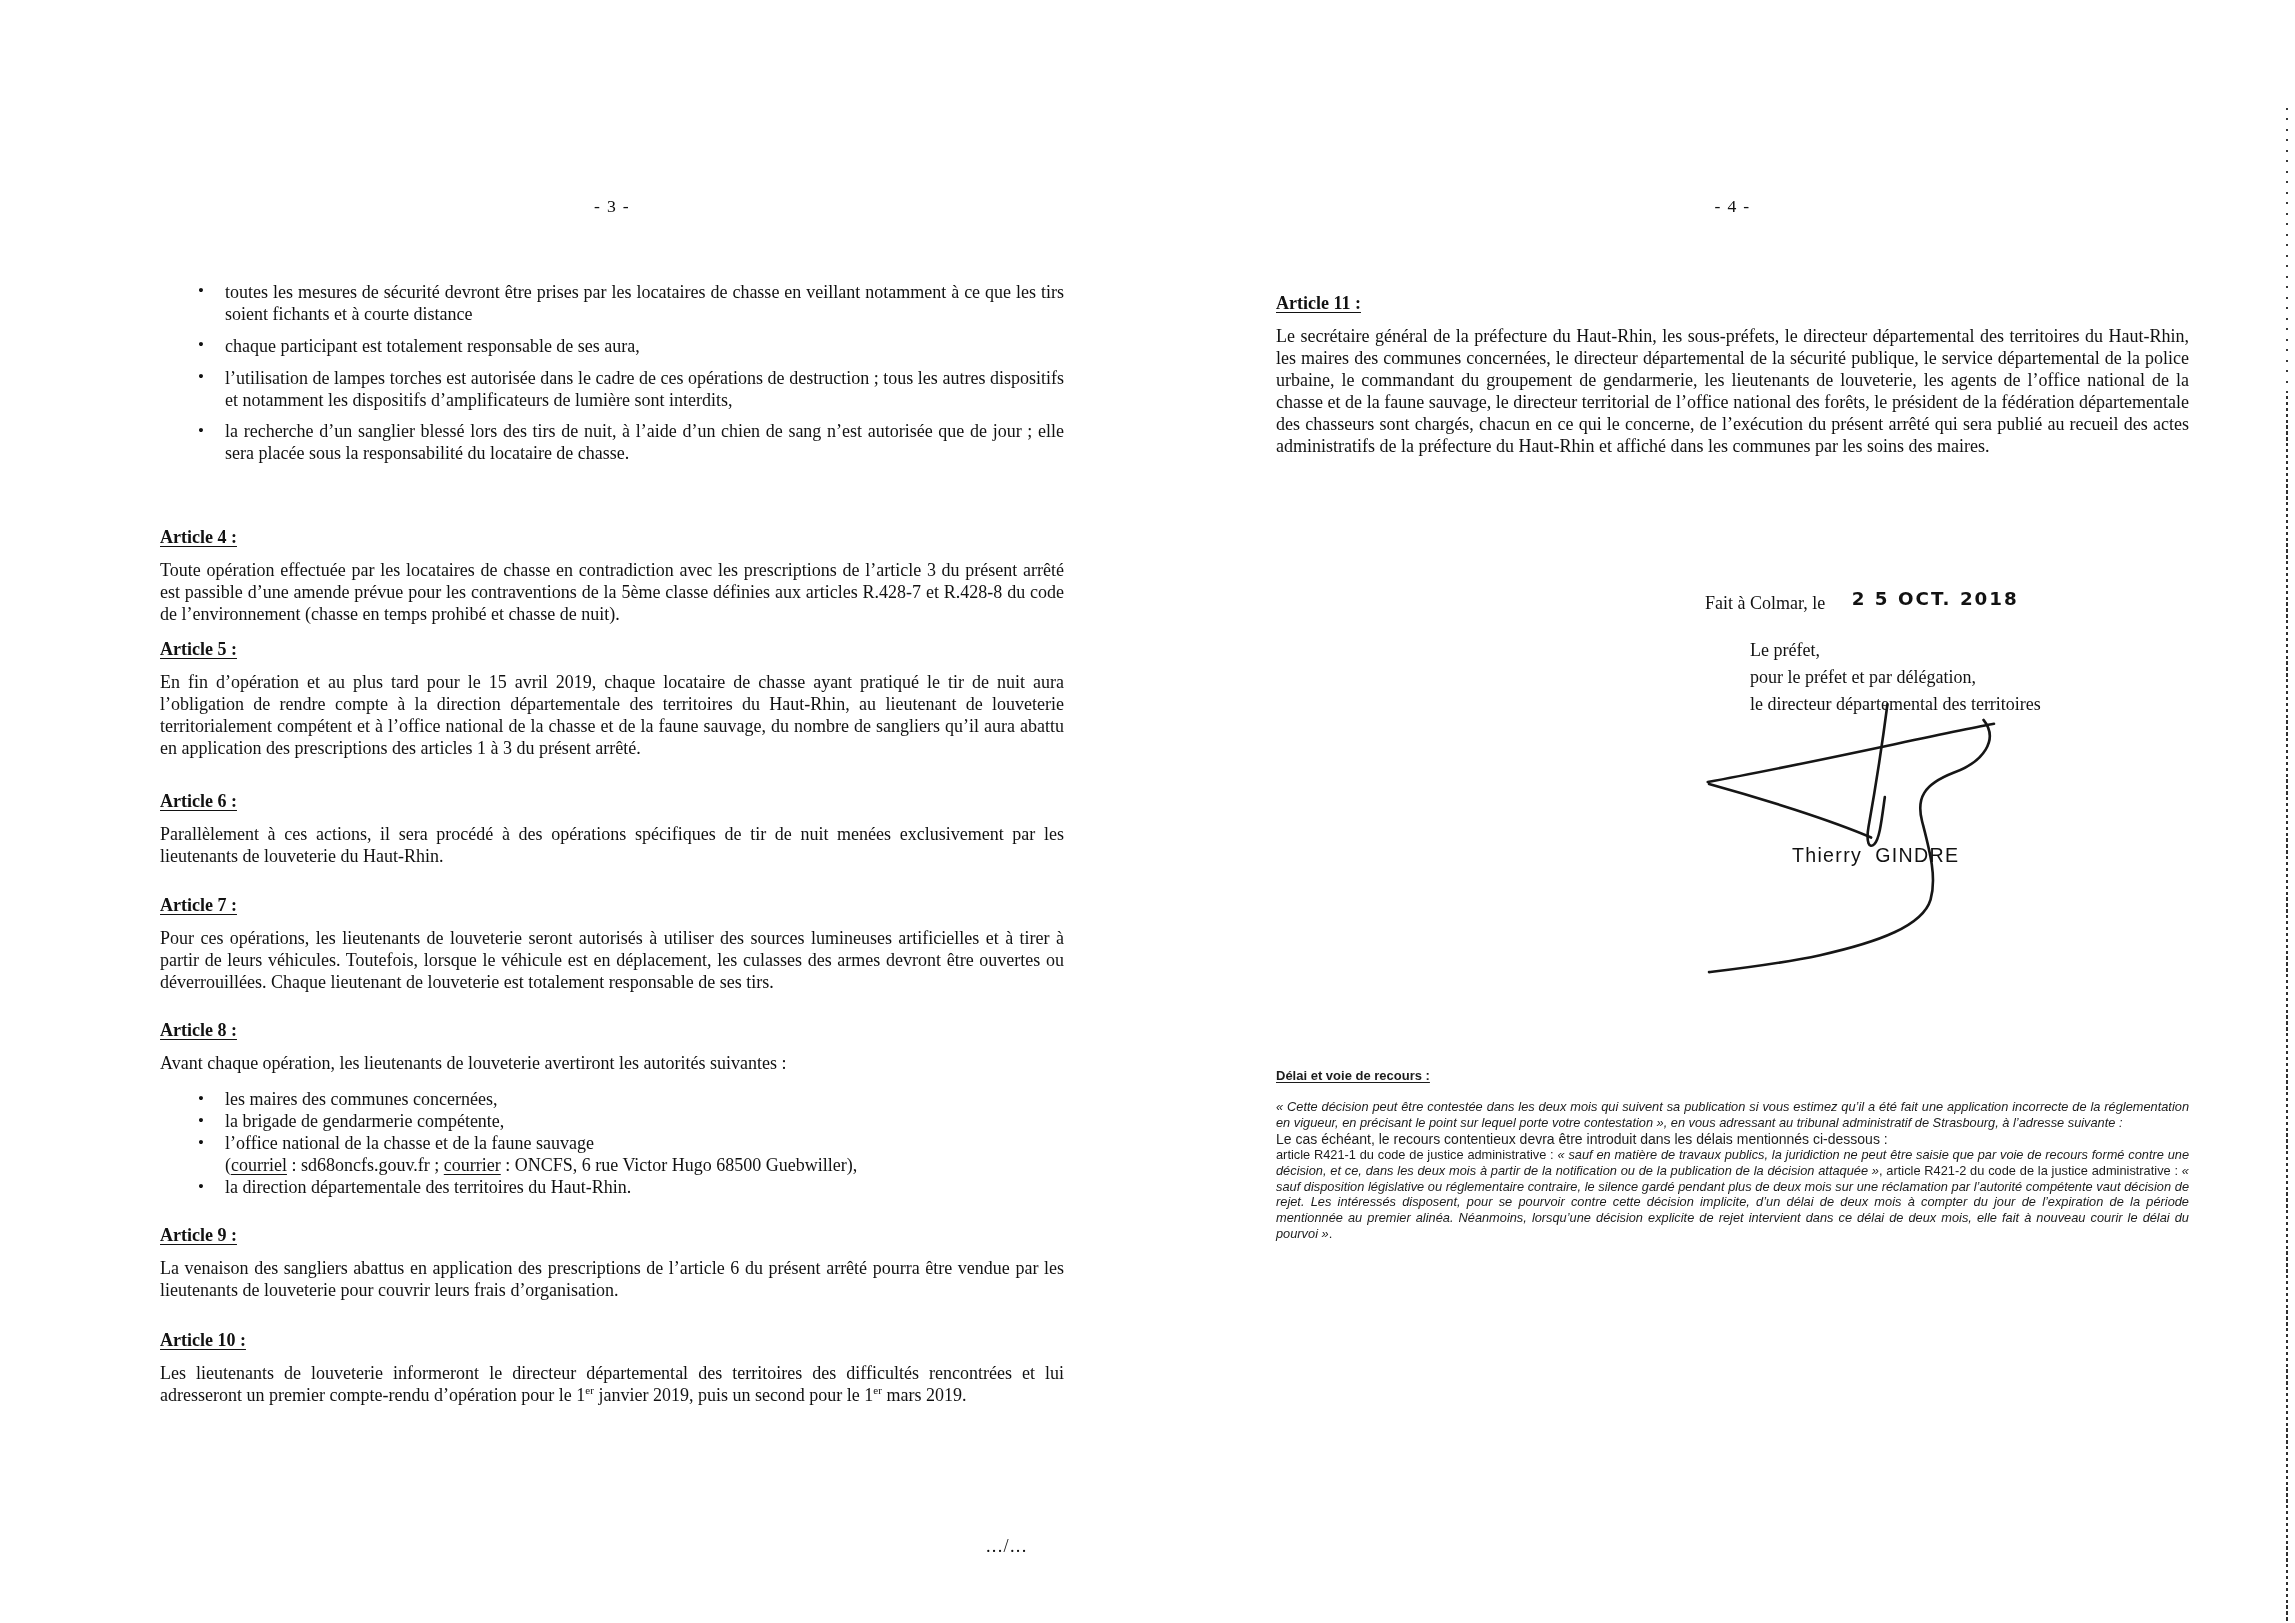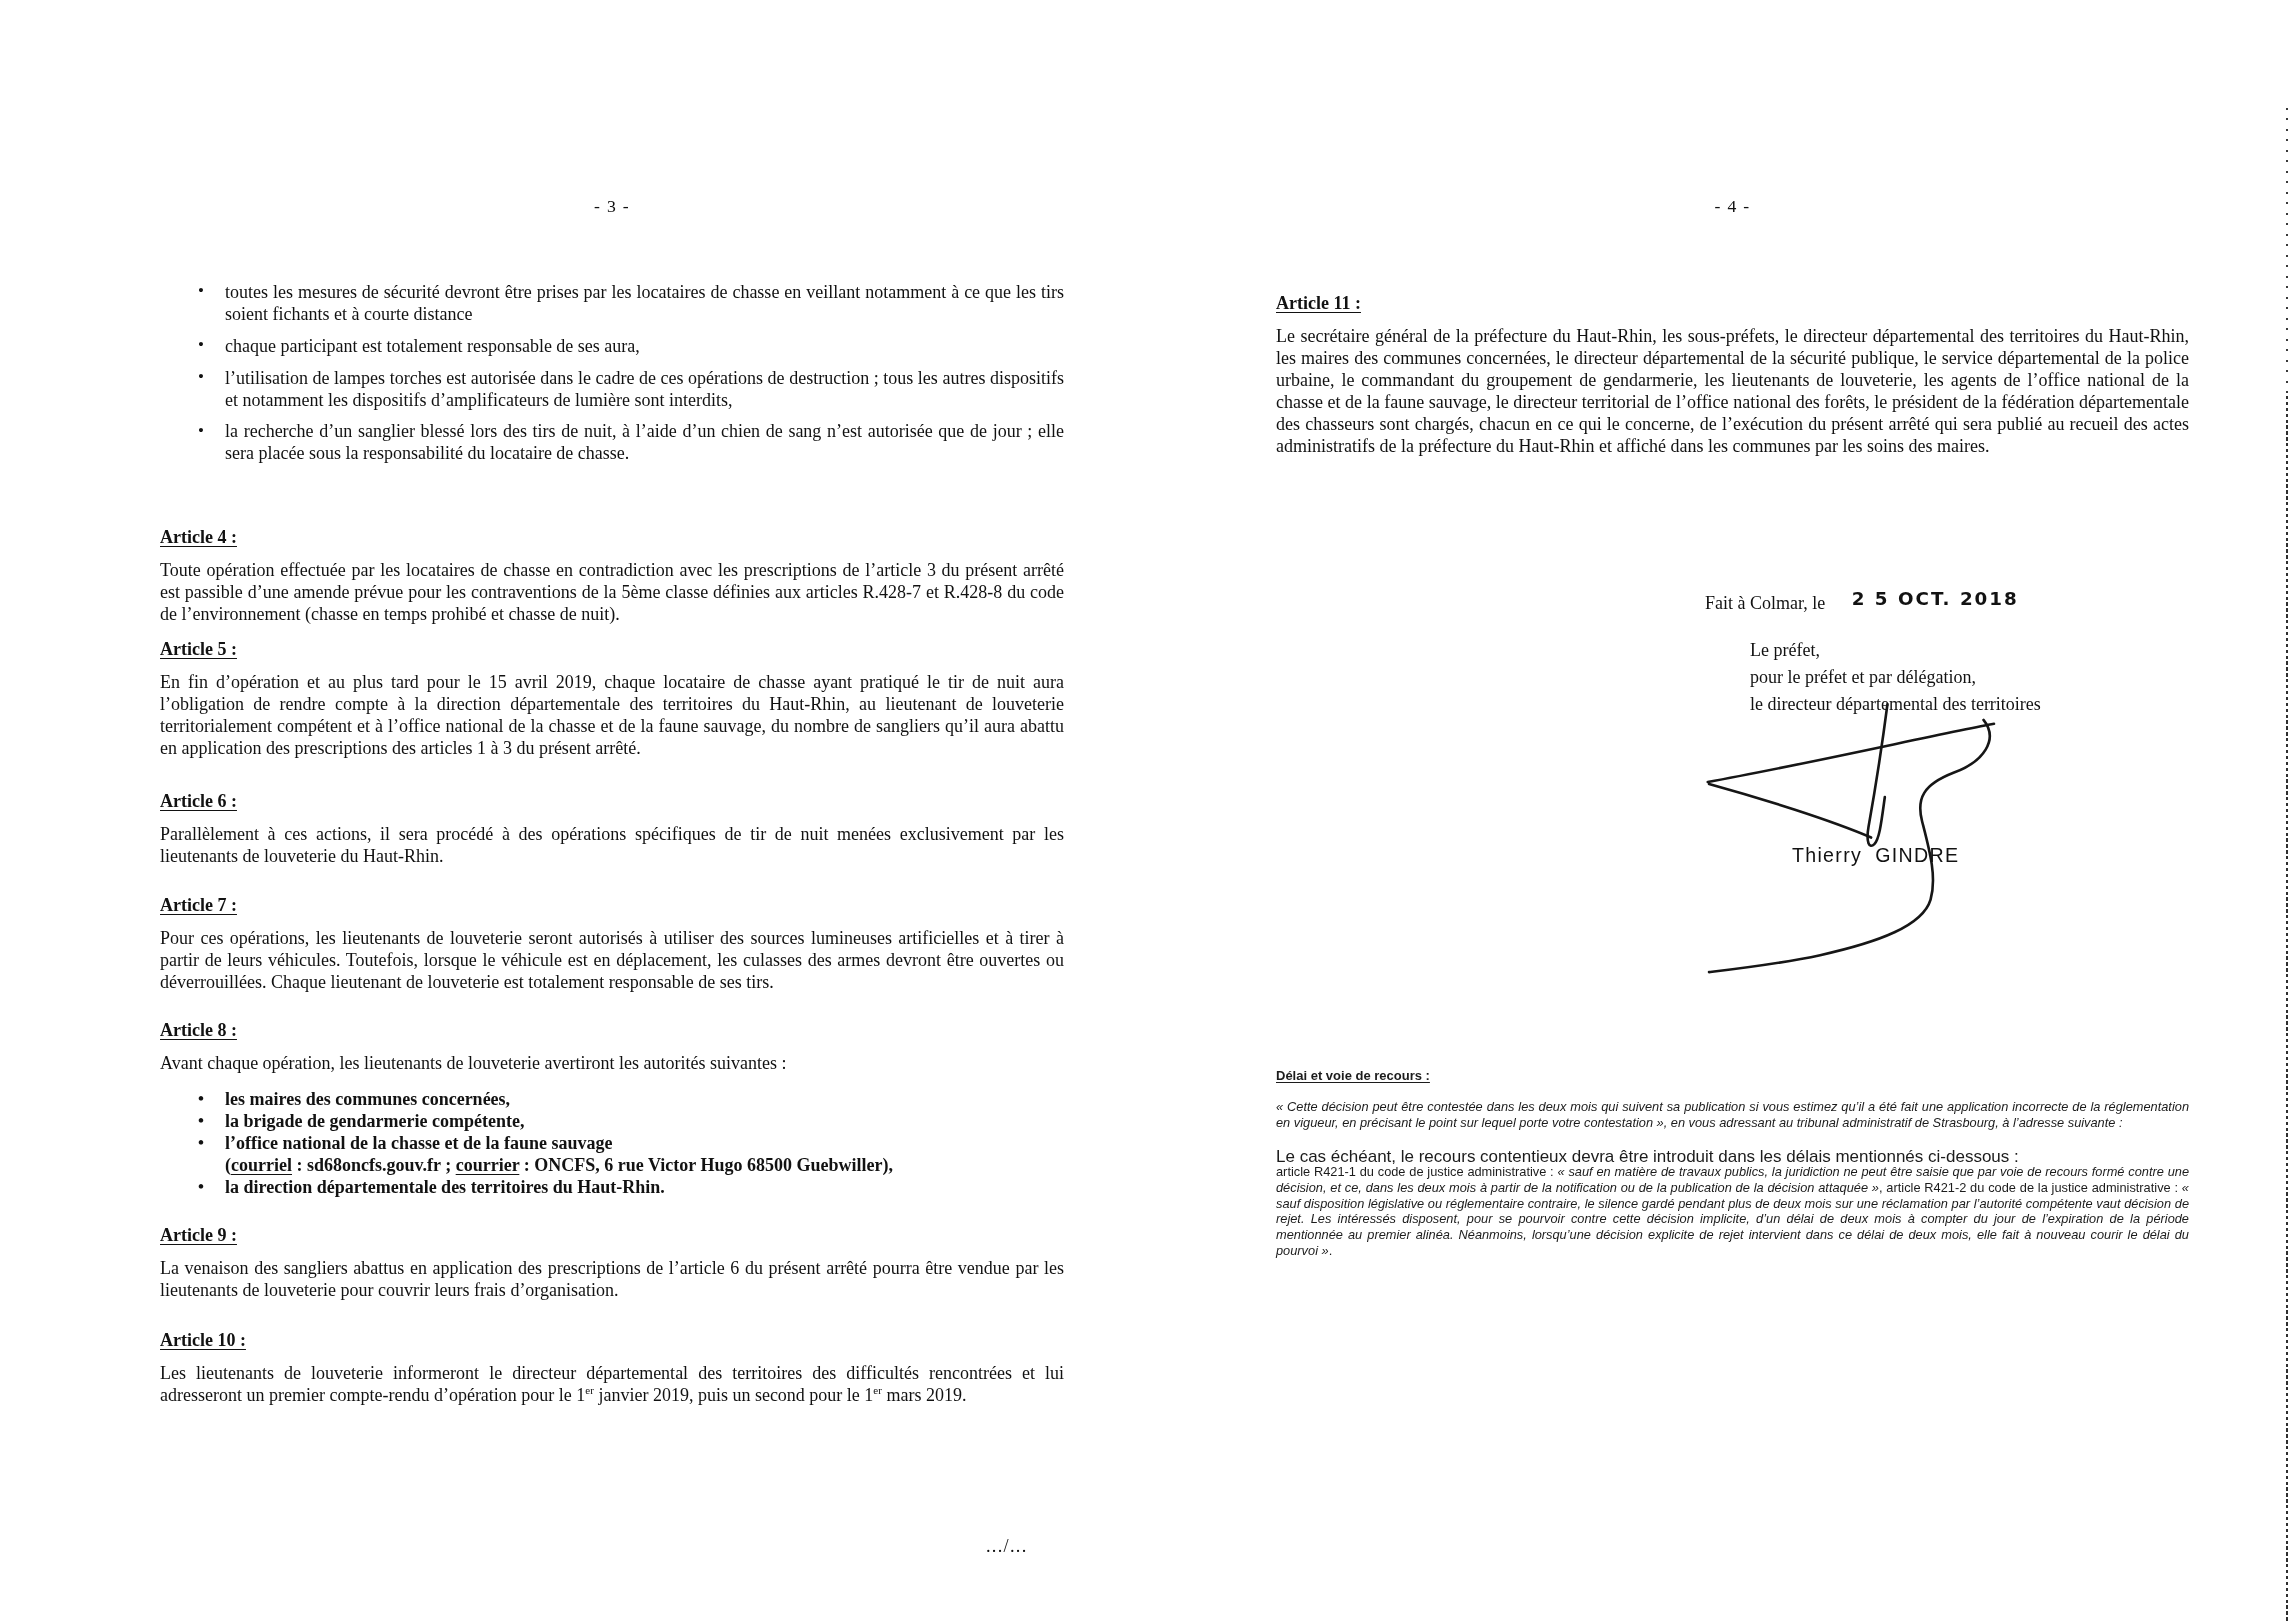--- a/index.html
+++ b/index.html
@@ -65,21 +65,21 @@
     text-decoration:underline; text-underline-offset:2px;
   }
   .recours-notice {
     margin-top:15.7px; font-size:12.8px; line-height:16.4px;
     font-style:italic; text-align:justify;
   }
   .recours-address {
     margin-top:11.8px; text-align:center;
     font-size:12.8px; line-height:16.4px; font-weight:bold;
   }
-  .recours-deadline-intro { margin-top:17px; font-size:17px; line-height:15.7px; }
+  .recours-deadline-intro { font-size:14px; line-height:15.7px; }
   .recours-deadline { font-size:12.8px; line-height:15.7px; text-align:justify; }
   .recours-deadline .it { font-style:italic; }
 
   .continuation { font-size:18.3px; letter-spacing:1.3px; }
 
   
   .perforation-a {
     width:2px;
     background:repeating-linear-gradient(to bottom, #3a3a3a 0 2px, transparent 2px 10.5px);
   }
@@ -119,21 +119,21 @@
 </div>
 
 <div class="abs col-left article" style="top:895px;">
   <div class="art-title">Article 7 :</div>
   <p class="body serif-body">Pour ces opérations, les lieutenants de louveterie seront autorisés à utiliser des sources lumineuses artificielles et à tirer à partir de leurs véhicules. Toutefois, lorsque le véhicule est en déplacement, les culasses des armes devront être ouvertes ou déverrouillées. Chaque lieutenant de louveterie est totalement responsable de ses tirs.</p>
 </div>
 
 <div class="abs col-left article" style="top:1020px;">
   <div class="art-title">Article 8 :</div>
   <p class="body serif-body">Avant chaque opération, les lieutenants de louveterie avertiront les autorités suivantes :</p>
-  <ul class="doc-list tight" style="margin-top:14.4px;font-weight:bold;">
+  <ul class="doc-list tight" style="margin-top:14.4px;">
     <li>les maires des communes concernées,</li>
     <li>la brigade de gendarmerie compétente,</li>
     <li>
       <span>l’office national de la chasse et de la faune sauvage</span>
       <div class="cont-line"><span>(</span><span class="u">courriel</span><span> : sd68oncfs.gouv.fr ; </span><span class="u">courrier</span><span> : ONCFS, 6 rue Victor Hugo 68500 Guebwiller),</span></div>
     </li>
     <li>la direction départementale des territoires du Haut-Rhin.</li>
   </ul>
 </div>
 

